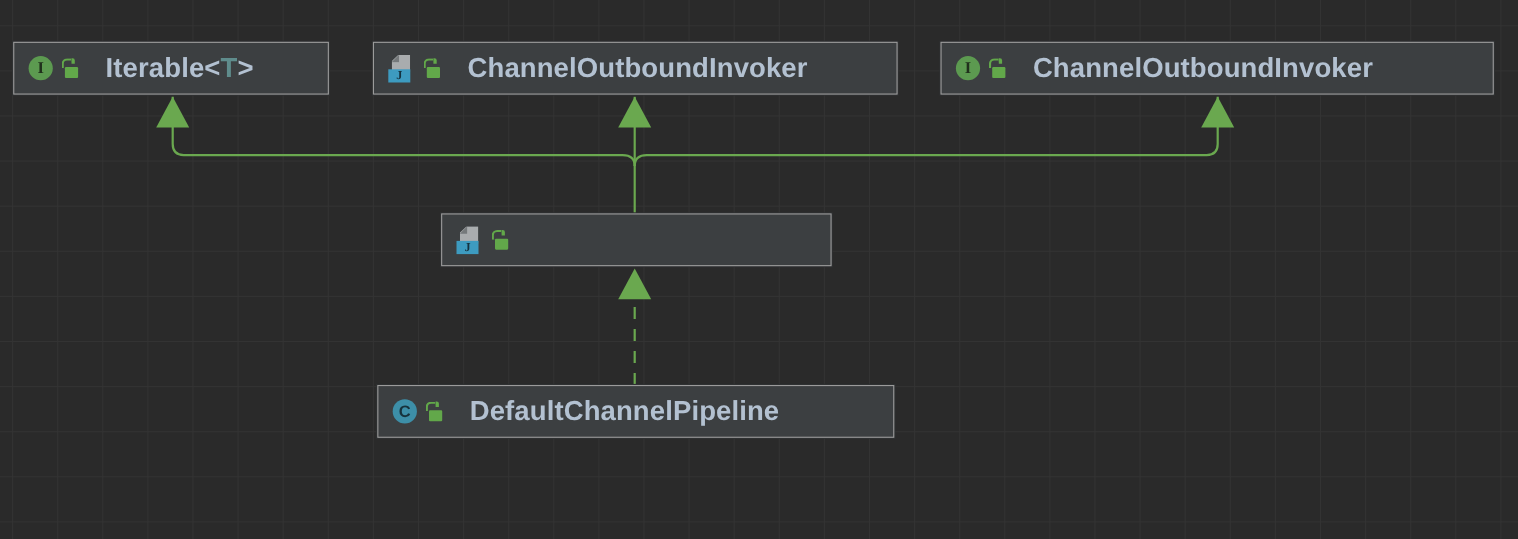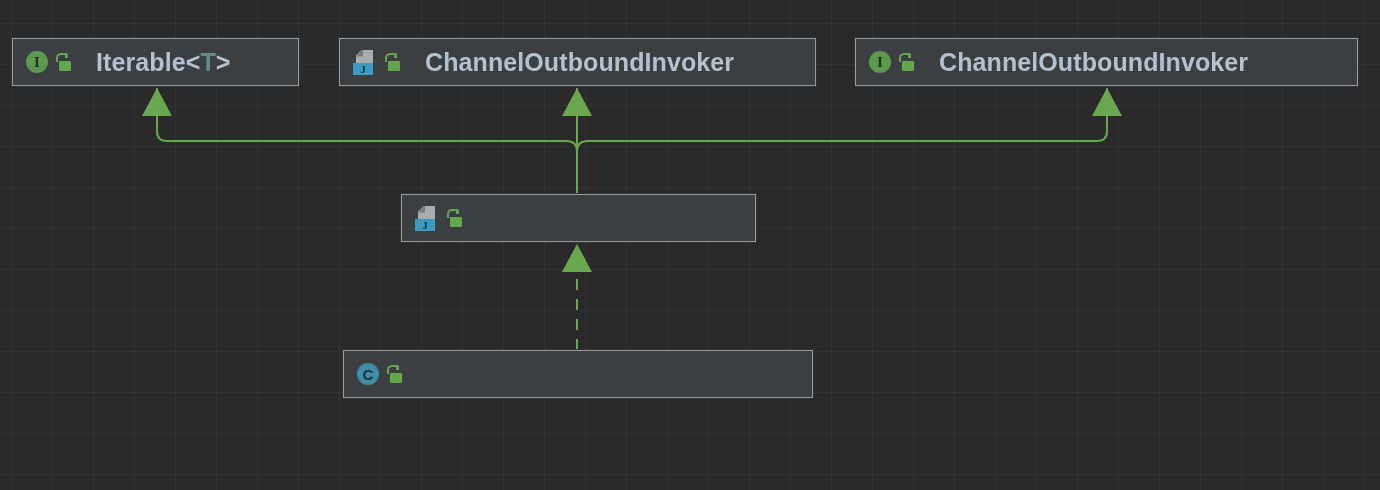--- a/index.html
+++ b/index.html
@@ -221,15 +221,16 @@
   </div>
 
   <div class="node" style="left:343px; top:350px; width:470px;">
     <span class="icon-group">
       <span class="class-circle">C</span>
       <span class="lock">
         <span class="shackle"></span>
           <span class="body"></span>
       </span>
     </span>
+    <span class="node-label">DefaultChannelPipeline</span>
   </div>
 
 </div>
 
 </body></html>

